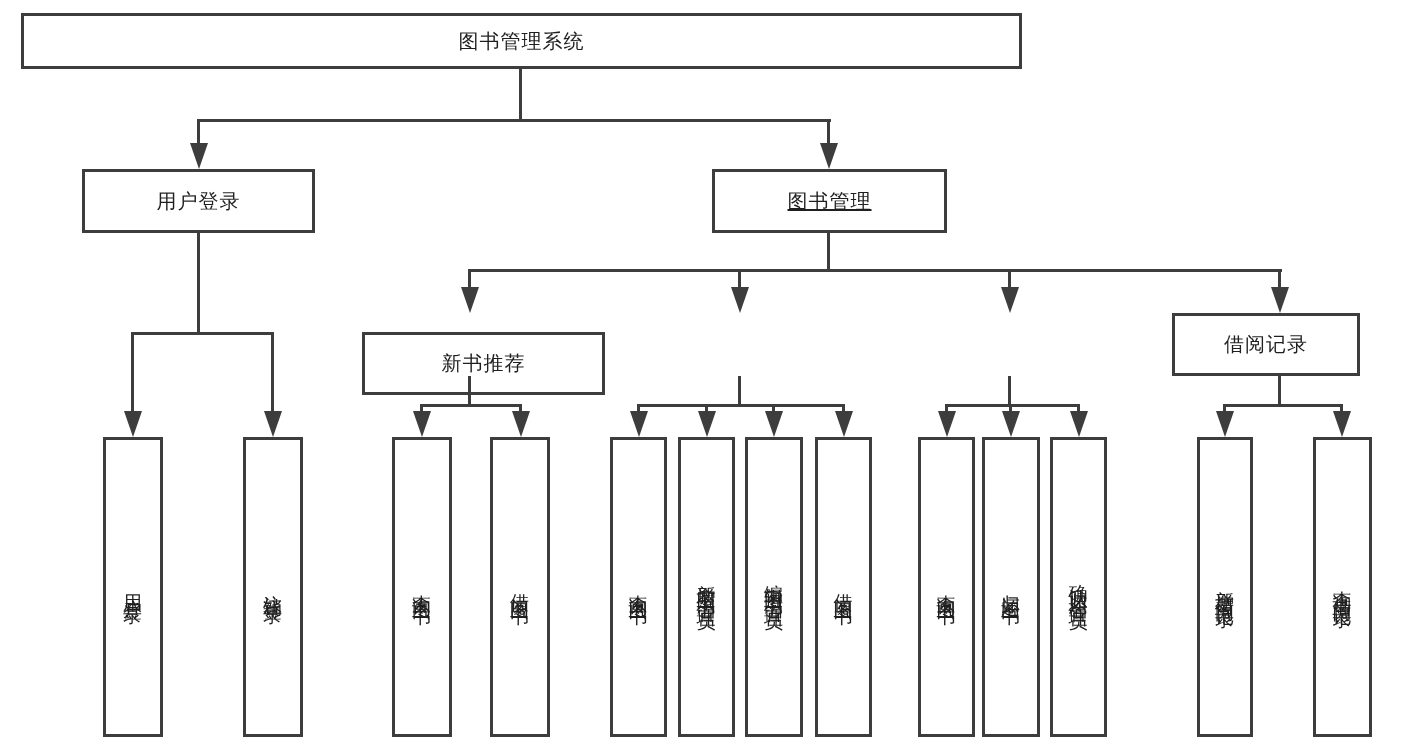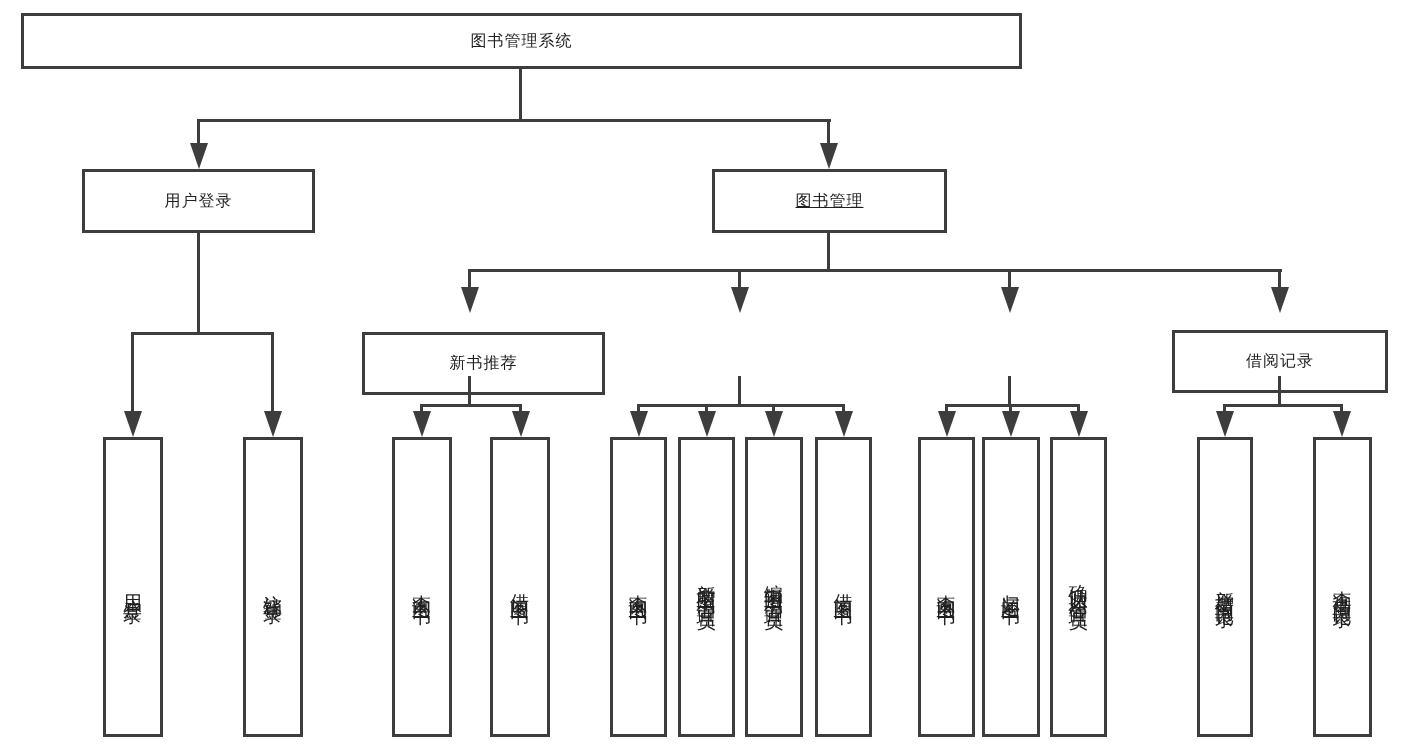--- a/index.html
+++ b/index.html
@@ -13,21 +13,21 @@
     overflow: hidden;
   }
   .node {
     position: absolute;
     box-sizing: border-box;
     border: 3px solid #3d3d3d;
     background: #ffffff;
     display: flex;
     align-items: center;
     justify-content: center;
-    font-size: 16px;
+    font-size: 20px;
     letter-spacing: 1px;
     text-align: center;
   }
   .node.leaf {
     writing-mode: vertical-rl;
     text-orientation: mixed;
     font-size: 19px;
     letter-spacing: 4px;
     line-height: 1.0;
   }
@@ -83,21 +83,21 @@
   <div class="vline" style="left:468px; top:269px; width:3px; height:22px;"></div>
   <div class="arrow-down" style="left:461px; top:287px;"></div>
   <div class="vline" style="left:738px; top:269px; width:3px; height:22px;"></div>
   <div class="arrow-down" style="left:731px; top:287px;"></div>
   <div class="vline" style="left:1008px; top:269px; width:3px; height:22px;"></div>
   <div class="arrow-down" style="left:1001px; top:287px;"></div>
   <div class="vline" style="left:1278px; top:269px; width:3px; height:22px;"></div>
   <div class="arrow-down" style="left:1271px; top:287px;"></div>
 
   <div class="node" style="left:362px; top:332px; width:243px; height:63px;text-align:right;">新书推荐</div>
-  <div class="node" style="left:1172px; top:313px; width:216px; height:63px;margin-top:17px;">借阅记录</div>
+  <div class="node" style="left:1172px; top:313px; width:188px; height:63px;">借阅记录</div>
 
   <div class="vline" style="left:468px; top:376px; width:3px; height:31px;"></div>
   <div class="hline" style="left:420px; top:404px; width:102px; height:3px;"></div>
   <div class="vline" style="left:420px; top:404px; width:3px; height:12px;"></div>
   <div class="arrow-down" style="left:413px; top:411px;"></div>
   <div class="vline" style="left:519px; top:404px; width:3px; height:12px;"></div>
   <div class="arrow-down" style="left:512px; top:411px;"></div>
 
   <div class="vline" style="left:738px; top:376px; width:3px; height:31px;"></div>
   <div class="hline" style="left:637px; top:404px; width:208px; height:3px;"></div>

